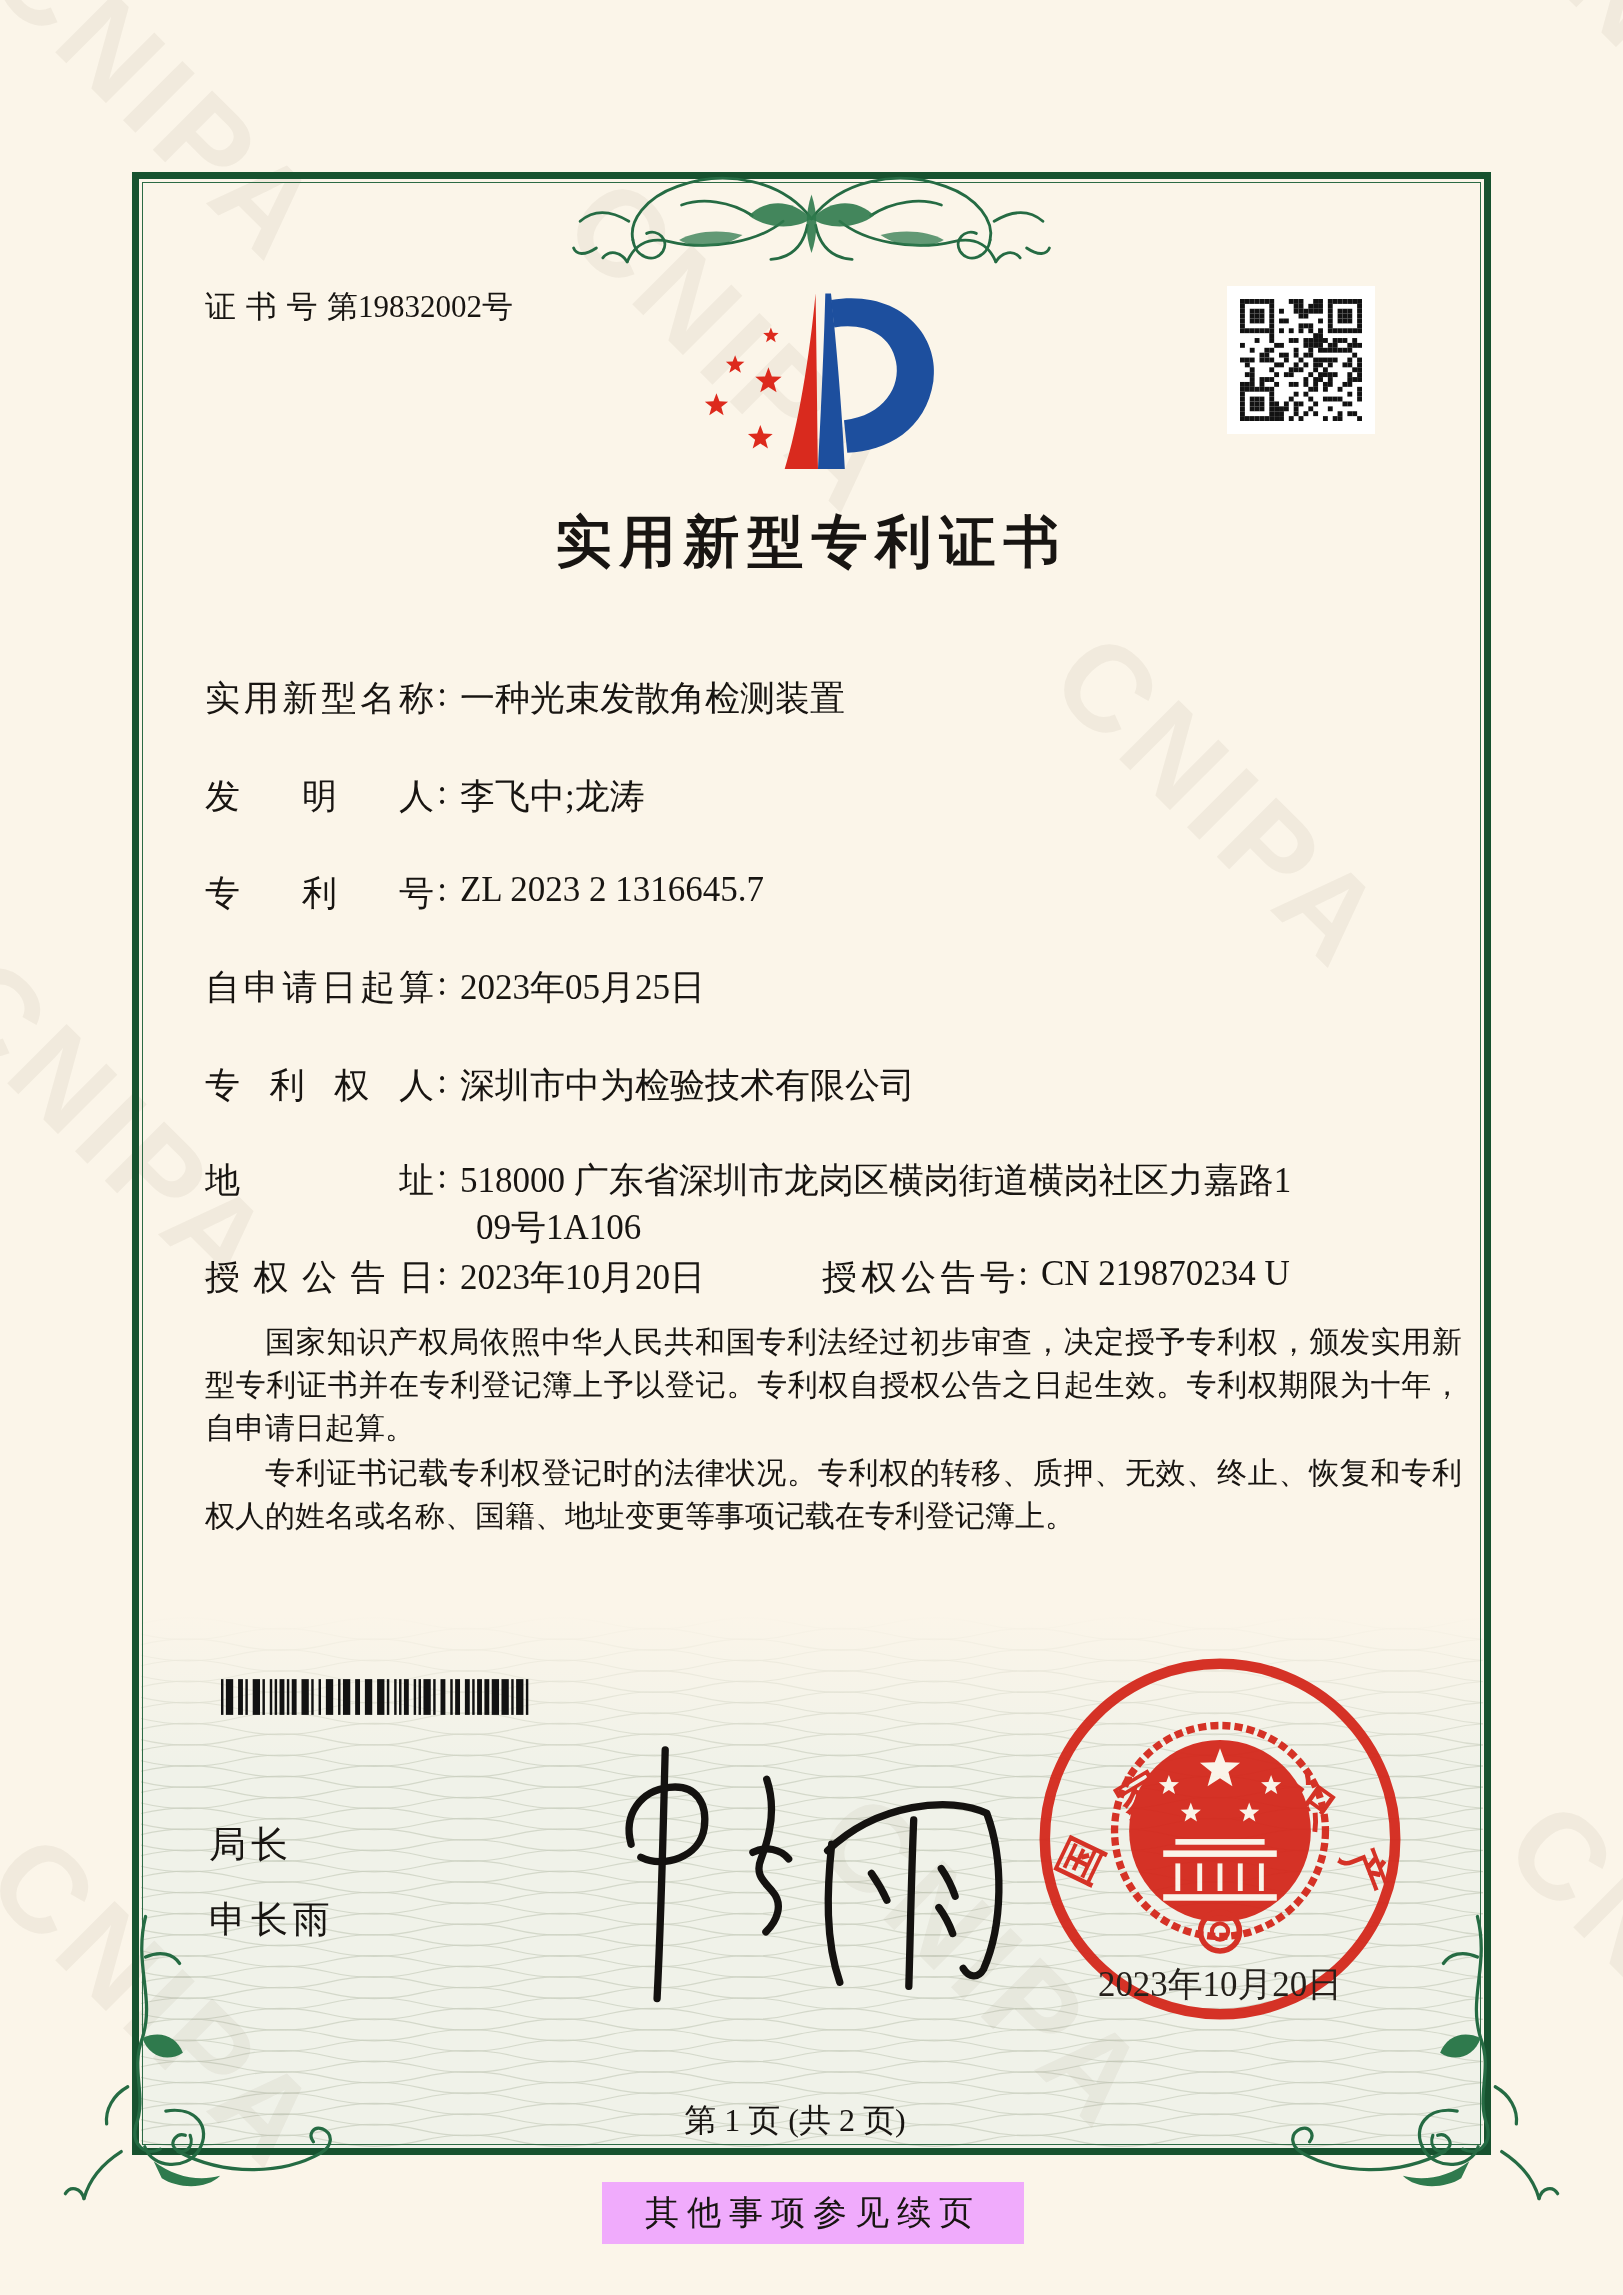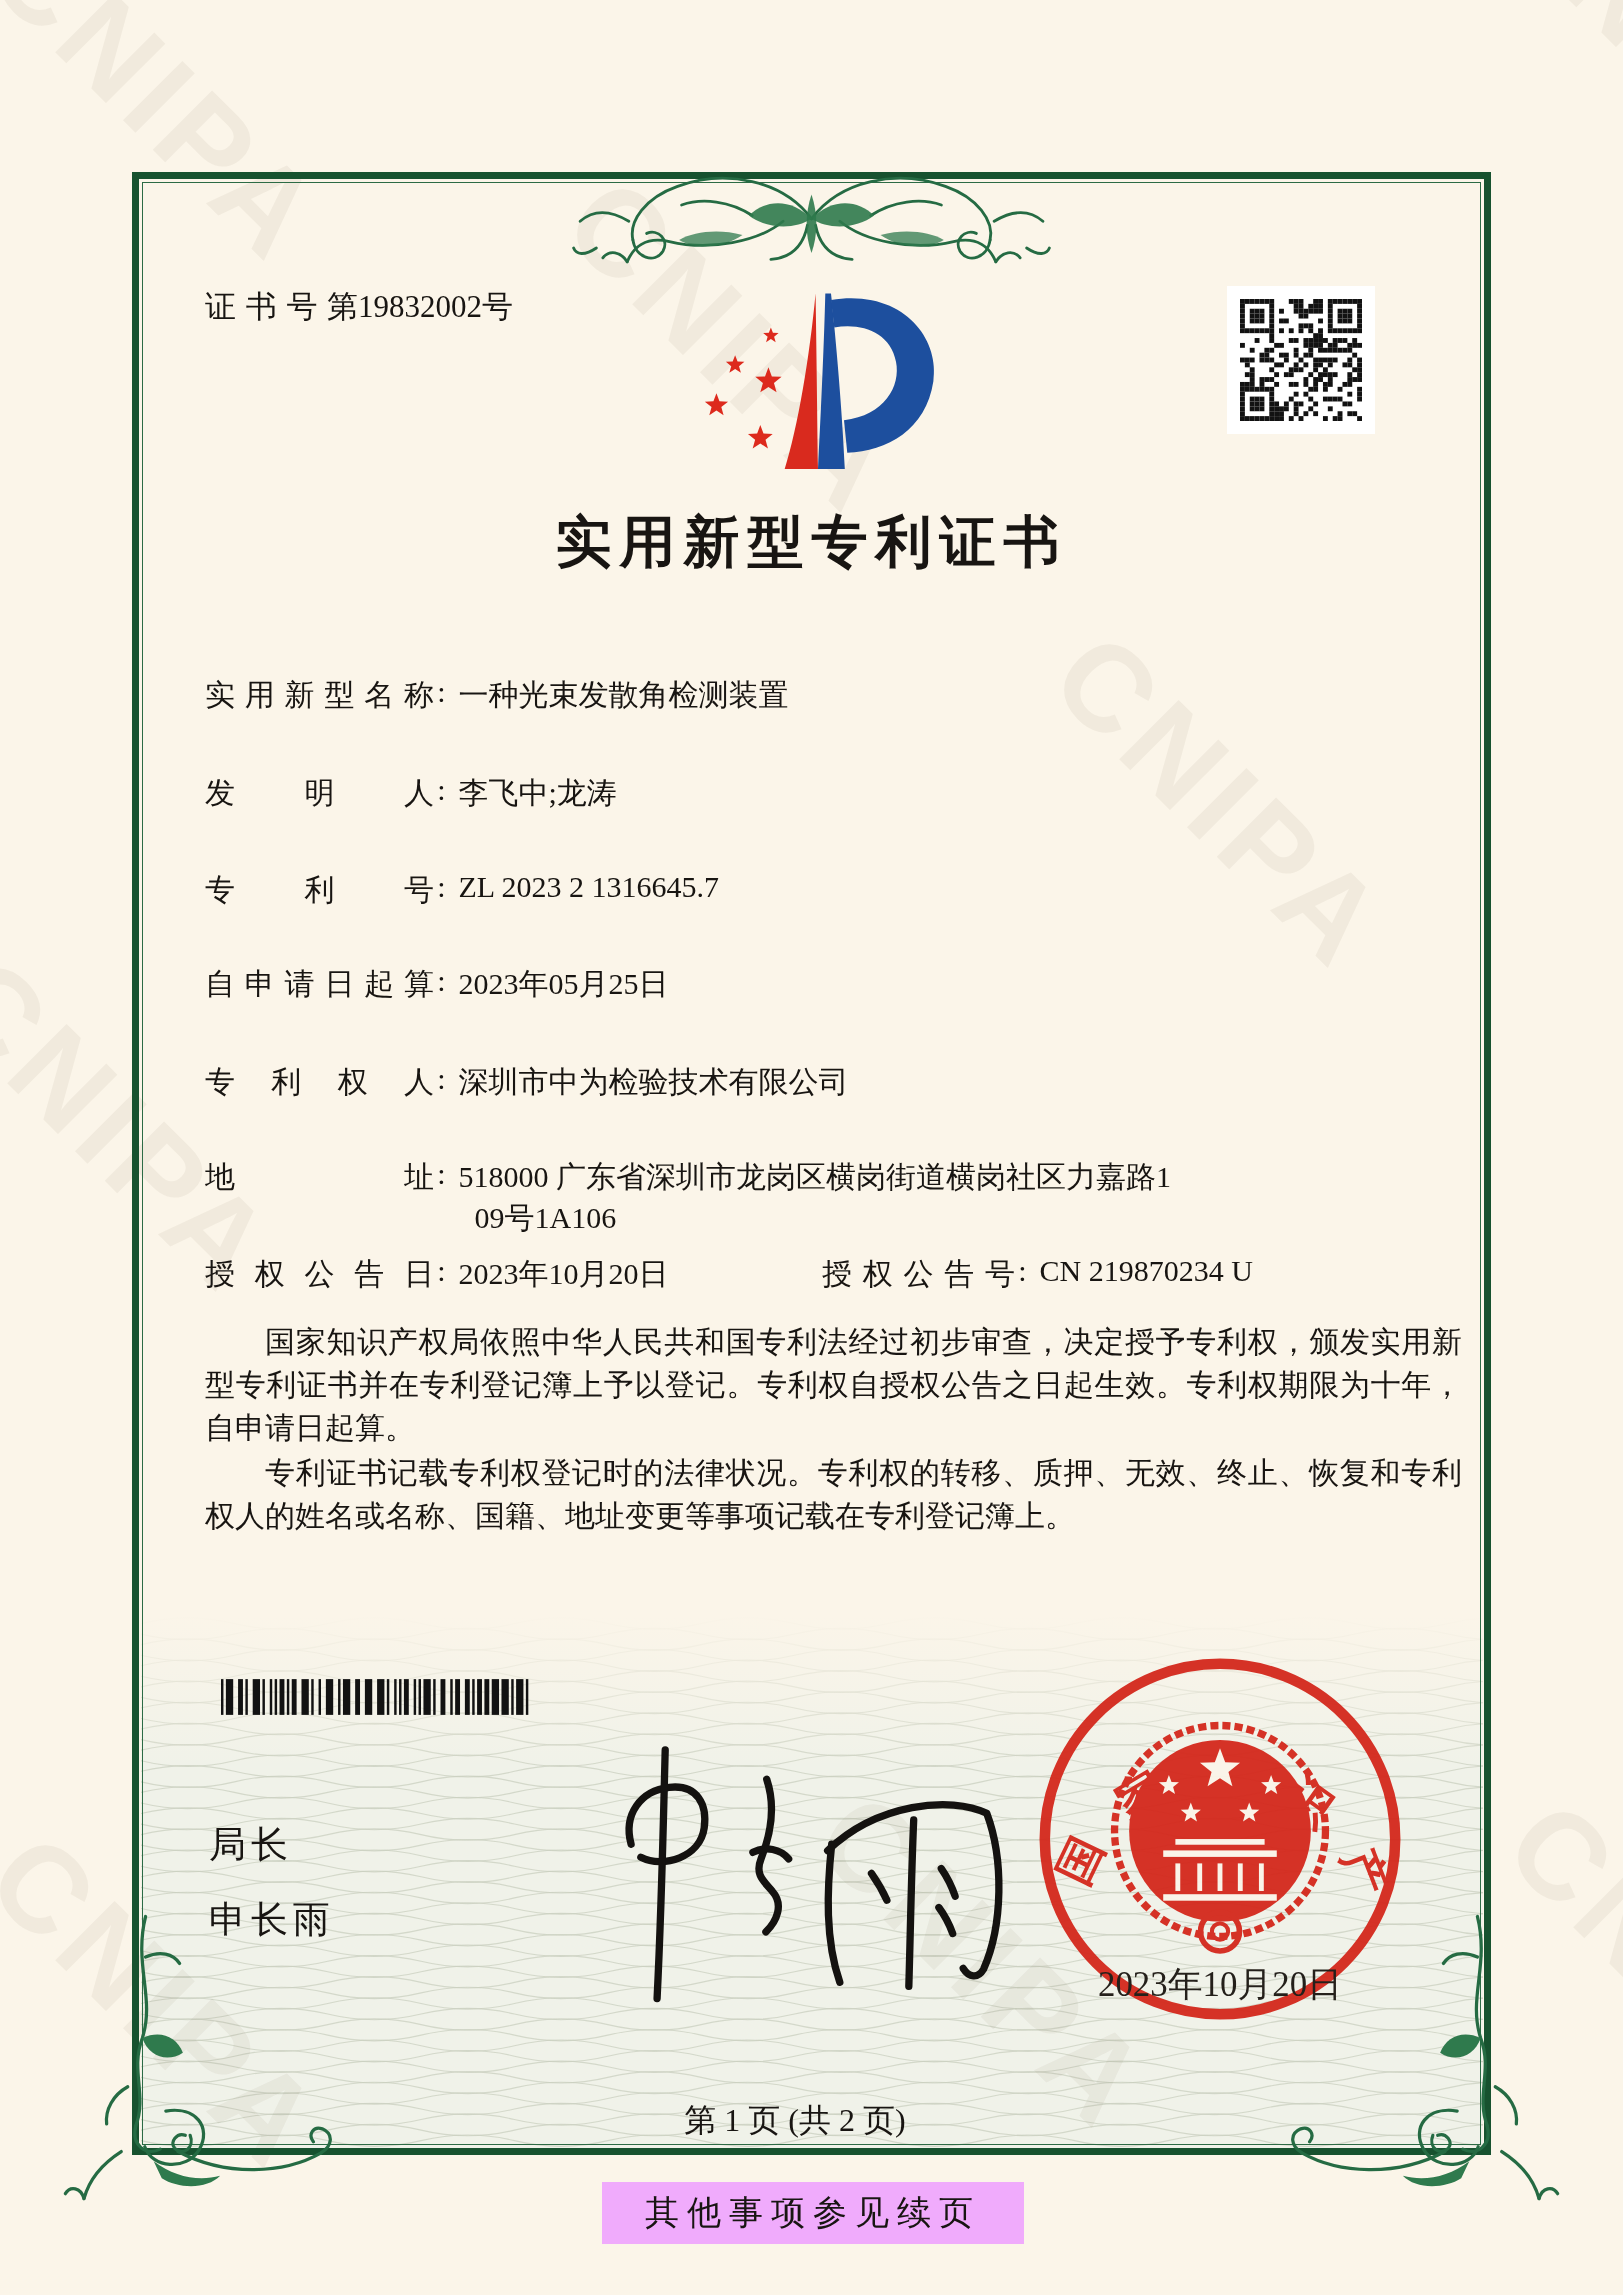--- a/index.html
+++ b/index.html
@@ -27,21 +27,21 @@
   .ornament{position:absolute;z-index:4;}
   
   .certno{position:absolute;left:205px;top:286px;font-size:31px;z-index:5;}
   .certno .lbl{letter-spacing:9.7px;}
   .logo{position:absolute;left:696px;top:282px;z-index:5;}
   .qrbox{position:absolute;left:1227px;top:286px;width:148px;height:148px;background:#ffffff;z-index:5;}
   .qrbox svg{position:absolute;left:13px;top:13px;}
   .title{position:absolute;left:0;top:505px;width:1623px;text-align:center;
     font-size:56px;font-weight:bold;letter-spacing:8px;z-index:5;}
   
-  .frow{position:absolute;left:205px;font-size:30px;z-index:5;white-space:nowrap;font-family:Liberation Serif, serif;}
+  .frow{position:absolute;left:205px;font-size:35px;z-index:5;white-space:nowrap;font-family:Liberation Serif, serif;}
   .f-label{display:inline-block;width:229px;text-align:justify;text-align-last:justify;vertical-align:top;}
   .f-label2{display:inline-block;width:193px;text-align:justify;text-align-last:justify;vertical-align:top;}
   .f-colon{display:inline-block;margin-left:3.2px;vertical-align:top;}
   .f-value{display:inline-block;margin-left:13px;vertical-align:top;}
   .addr-l2{display:block;margin-left:16px;}
   .pair2{position:absolute;left:617px;top:0;white-space:nowrap;}
   
   .paras{position:absolute;left:205px;top:1320px;width:1257px;z-index:5;
     font-size:30px;line-height:43px;text-align:justify;}
   .paras p{margin:0 0 1.6px 0;text-indent:60px;}

